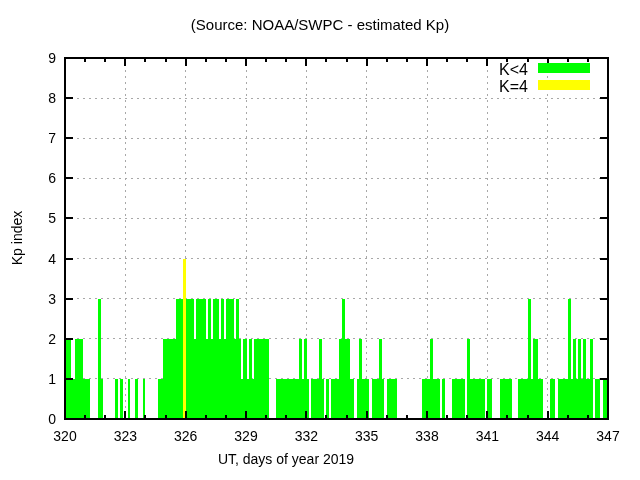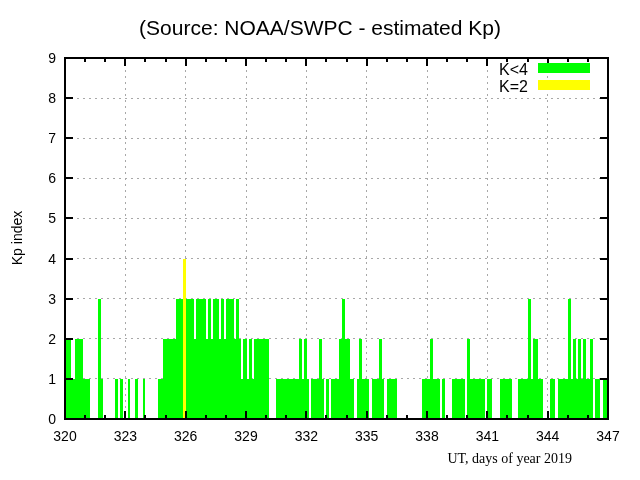--- a/index.html
+++ b/index.html
@@ -3,22 +3,22 @@
 <meta charset="utf-8">
 <style>
   html,body { margin:0; padding:0; background:#ffffff; }
   #page {
     position:relative; width:640px; height:480px; background:#ffffff;
     font-family:"Liberation Sans", sans-serif; color:#000;
     overflow:hidden;
   }
   #chart-svg { position:absolute; left:0; top:0; }
   .txt { position:absolute; white-space:nowrap; font-size:14px; }
-  #title { top:16px; left:0; width:640px; text-align:center; font-size:21px; }
-  #xlabel { top:451px; left:0; width:572px; text-align:right;font-family:Liberation Serif, serif; }
+  #title { top:16px; left:0; width:640px; text-align:center; font-size:15px; }
+  #xlabel { top:451px; left:0; width:572px; text-align:center; }
   #ylabel { top:238px; left:17px; transform:translate(-50%,-50%) rotate(-90deg); }
   .legend-row { position:absolute; height:12px; }
   .legend-label { position:absolute; right:112px; top:-2px; font-size:16px; }
   .legend-swatch { position:absolute; right:50px; top:0; width:52px; height:10px; }
   #legend-row-0 { top:63px; right:0; width:640px; }
   #legend-row-1 { top:80px; right:0; width:640px; }
   svg text { font-family:"Liberation Sans", sans-serif; font-size:14px; fill:#000; }
 </style>
 </head>
 <body>
@@ -302,16 +302,16 @@
 
   <div id="title" class="txt">(Source: NOAA/SWPC - estimated Kp)</div>
   <div id="xlabel" class="txt">UT, days of year 2019</div>
   <div id="ylabel" class="txt">Kp index</div>
 
   <div id="legend-row-0" class="legend-row">
     <span class="legend-label">K&lt;4</span>
     <span class="legend-swatch" style="background-color: rgb(0, 255, 0);"></span>
   </div>
   <div id="legend-row-1" class="legend-row">
-    <span class="legend-label">K=2</span>
+    <span class="legend-label">K=4</span>
     <span class="legend-swatch" style="background-color: rgb(255, 255, 0);"></span>
   </div>
 </div>
 
 </body></html>

